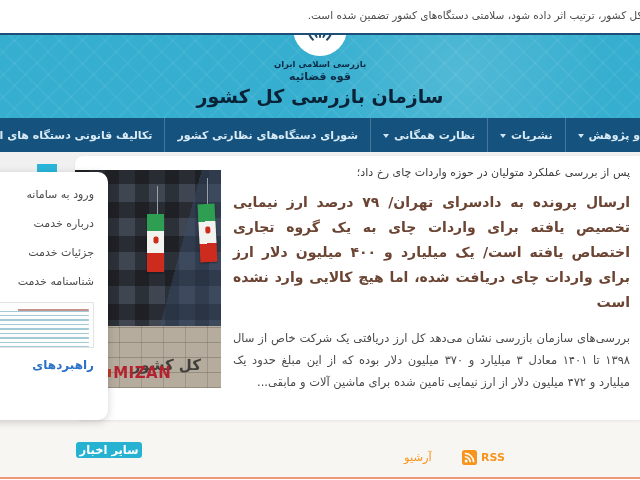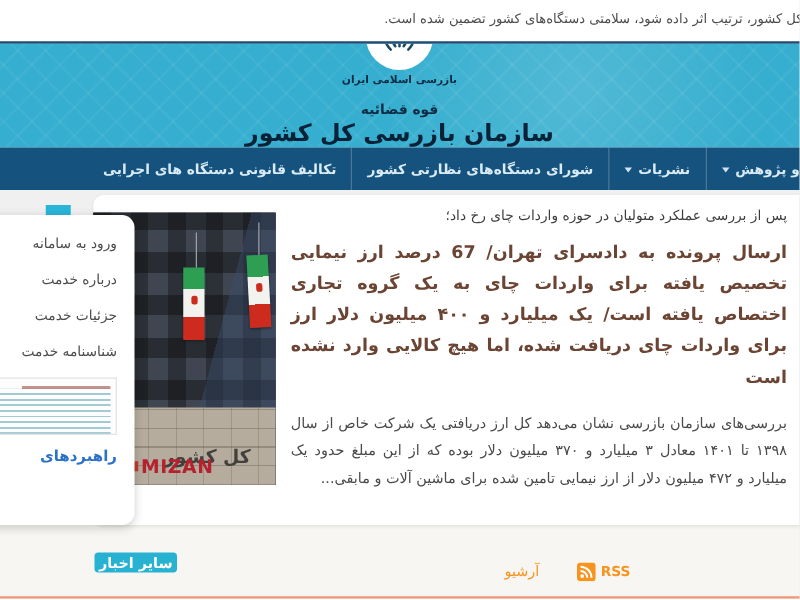--- a/index.html
+++ b/index.html
@@ -16,21 +16,21 @@
     background-color:#35aecf;
     background-image:
       radial-gradient(circle at 72% 45%, rgba(255,255,255,0.14), rgba(255,255,255,0) 34%),
       repeating-linear-gradient(45deg, rgba(255,255,255,0.05) 0 2px, rgba(0,0,0,0) 2px 16px),
       repeating-linear-gradient(-45deg, rgba(255,255,255,0.05) 0 2px, rgba(0,0,0,0) 2px 16px);
   }
   .ornament { position:absolute; top:-35px; left:50%; transform:translateX(-50%); width:130px; height:35px; background:#a9d5e9; border-bottom-left-radius:16px; border-bottom-right-radius:16px; z-index:5; }
   .emblem-circle { position:absolute; top:-33px; left:50%; transform:translateX(-50%); width:54px; height:54px; background:#ffffff; border-radius:50%; z-index:6; display:flex; align-items:center; justify-content:center; }
   .banner-titles { position:absolute; top:24px; left:0; width:100%; text-align:center; color:#0d2b45; z-index:6; }
   .t-country { font-size:8.5px; font-weight:bold; letter-spacing:0.5px; }
-  .t-judiciary { font-size:11px; font-weight:bold; margin-top:12px; }
+  .t-judiciary { font-size:11px; font-weight:bold; margin-top:1px; }
   .t-org { font-size:19px; font-weight:bold; margin-top:2px; color:#0a2238; }
 
   
   .nav { position:absolute; top:118px; left:0; width:640px; height:34px; background:#15527d; overflow:hidden; z-index:4; }
   .nav-inner { position:absolute; top:0; right:-55px; height:34px; display:flex; direction:rtl; align-items:stretch; }
   .nav-item { display:flex; align-items:center; gap:5px; padding:0 12px; color:#d9ebf6; font-size:11px; font-weight:bold; white-space:nowrap; border-left:1px solid rgba(255,255,255,0.22); cursor:pointer; }
   .nav-item:last-child { border-left:none; }
   .chev { width:0; height:0; border-left:3.5px solid transparent; border-right:3.5px solid transparent; border-top:4px solid #cfe4f2; margin-top:2px; }
 
   
@@ -120,33 +120,37 @@
     <div class="nav-inner">
       <div class="nav-item">
         <span>آموزش و پژوهش</span>
         <span class="chev"></span>
       </div>
       <div class="nav-item">
         <span>نشریات</span>
         <span class="chev"></span>
       </div>
       <div class="nav-item">
+        <span>نظارت همگانی</span>
+        <span class="chev"></span>
+      </div>
+      <div class="nav-item">
         <span>شورای دستگاه‌های نظارتی کشور</span>
       </div>
       <div class="nav-item">
         <span>تکالیف قانونی دستگاه های اجرایی</span>
       </div>
 
     </div>
   </div>
 
   <div class="card">
     <div class="article-text">
       <div class="kicker">پس از بررسی عملکرد متولیان در حوزه واردات چای رخ داد؛</div>
-      <div class="headline">ارسال پرونده به دادسرای تهران/ 67 درصد ارز نیمایی تخصیص یافته برای واردات چای به یک گروه تجاری اختصاص یافته است/ یک میلیارد و ۴۰۰ میلیون دلار ارز برای واردات چای دریافت شده، اما هیچ کالایی وارد نشده است</div>
+      <div class="headline">ارسال پرونده به دادسرای تهران/ ۷۹ درصد ارز نیمایی تخصیص یافته برای واردات چای به یک گروه تجاری اختصاص یافته است/ یک میلیارد و ۴۰۰ میلیون دلار ارز برای واردات چای دریافت شده، اما هیچ کالایی وارد نشده است</div>
       <div class="summary">بررسی‌های سازمان بازرسی نشان می‌دهد کل ارز دریافتی یک شرکت خاص از سال ۱۳۹۸ تا ۱۴۰۱ معادل ۳ میلیارد و ۳۷۰ میلیون دلار بوده که از این مبلغ حدود یک میلیارد و ۴۷۲ میلیون دلار از ارز نیمایی تامین شده برای ماشین آلات و مابقی...</div>
     </div>
 
     <div class="photo">
       <div class="facade"></div>
       <div class="pole" style="left:24px; top:28px; height:36px;"></div>
       <div class="pole" style="left:82px; top:16px; height:30px;"></div>
       <div class="pole" style="left:132px; top:8px; height:28px;"></div>
       <div class="flag" style="left:14px; top:62px; transform:rotate(4deg);"></div>
       <div class="flag" style="left:72px; top:44px;"></div>

